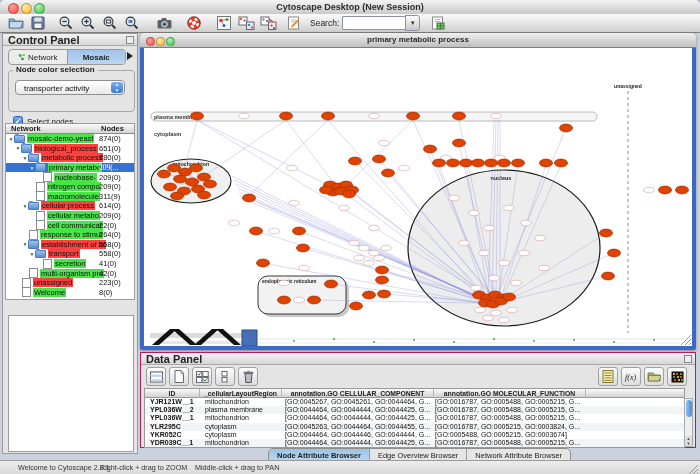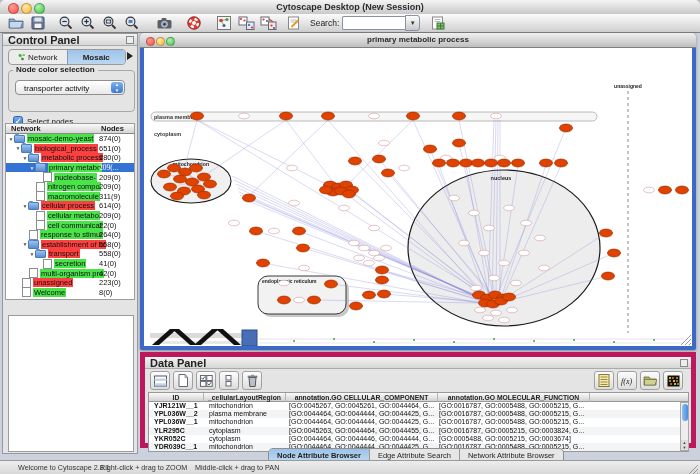--- a/index.html
+++ b/index.html
@@ -66,21 +66,21 @@
   .birdseye{left:5px;top:281px;width:124px;height:135px;background:#fff;border:1px solid #9c9c9c;}
   
   .netframe{left:140px;top:33px;width:556px;height:317px;background:#3d69c6;border-radius:4px 4px 2px 2px;
     box-shadow:0 1px 3px rgba(0,0,0,.35);}
   .net-title{left:0;top:0;width:100%;height:15px;background:linear-gradient(#f0f0f0,#bfbfbf);
     border-radius:4px 4px 0 0;border-bottom:1px solid #808080;box-sizing:border-box;}
   .net-title .tt{width:100%;text-align:center;font-size:8px;font-weight:bold;color:#2b2b2b;line-height:14px;}
   .nlight{width:7px;height:7px;border-radius:50%;top:3.5px;border:0.5px solid rgba(0,0,0,.25);}
   .canvas-wrap{left:4px;top:15px;width:548px;height:298px;background:#fff;}
   
-  .dpanel{left:140px;top:352px;width:556px;height:96px;background:#e4e4e4;border:5px solid #be185d;box-sizing:border-box;}
+  .dpanel{left:140px;top:352px;width:556px;height:96px;background:#e4e4e4;border:1px solid #be185d;box-sizing:border-box;}
   .dp-toolbar{left:0;top:12px;width:100%;height:23px;display:flex;align-items:center;padding:0 5px;box-sizing:border-box;}
   .dbtn{width:18px;height:17px;border:1px solid #a0a0a0;border-radius:3px;background:linear-gradient(#fdfdfd,#dcdcdc);
     display:inline-flex;align-items:center;justify-content:center;margin-right:3px;}
   .dp-right{margin-left:auto;display:flex;}
   .dtable-hdr{left:3px;top:35px;width:541px;height:10px;background:linear-gradient(#fafafa,#d2d2d2);
     border:1px solid #999;box-sizing:border-box;}
   .hcell{position:absolute;top:0;font-size:6.8px;font-weight:bold;color:#222;text-align:center;line-height:9px;border-right:1px solid #b5b5b5;box-sizing:border-box;}
   .dtable-body{left:3px;top:45px;width:541px;height:49.5px;background:#fff;border:1px solid #999;border-top:none;box-sizing:border-box;overflow:hidden;}
   .dtr{position:relative;height:8.2px;}
   .dtr.alt{background:#f3f4f6;}
@@ -753,21 +753,21 @@
       </div>
     </div>
   <div class="abs vscroll">
     <div class="abs vthumb"></div>
     <div class="abs varrows">▲<br>▼</div>
   </div>
 </div>
 
 <div class="abs btabs">
     <span class="btab on">Node Attribute Browser</span>
-    <span class="btab">Edge Attribute Search</span>
+    <span class="btab">Edge Overview Browser</span>
     <span class="btab">Network Attribute Browser</span>
   </div>
 
 <div class="abs statusbar">
   <span class="stat" style="left:18px">Welcome to Cytoscape 2.8.1</span>
   <span class="stat" style="left:100px">Right-click + drag to ZOOM</span>
   <span class="stat" style="left:195px">Middle-click + drag to PAN</span>
   <svg class="abs" style="right:1px;top:2px" width="12" height="12">
       <g stroke="#999" stroke-width="1">
         <line x1="2" y1="11" x2="11" y2="2"></line>

